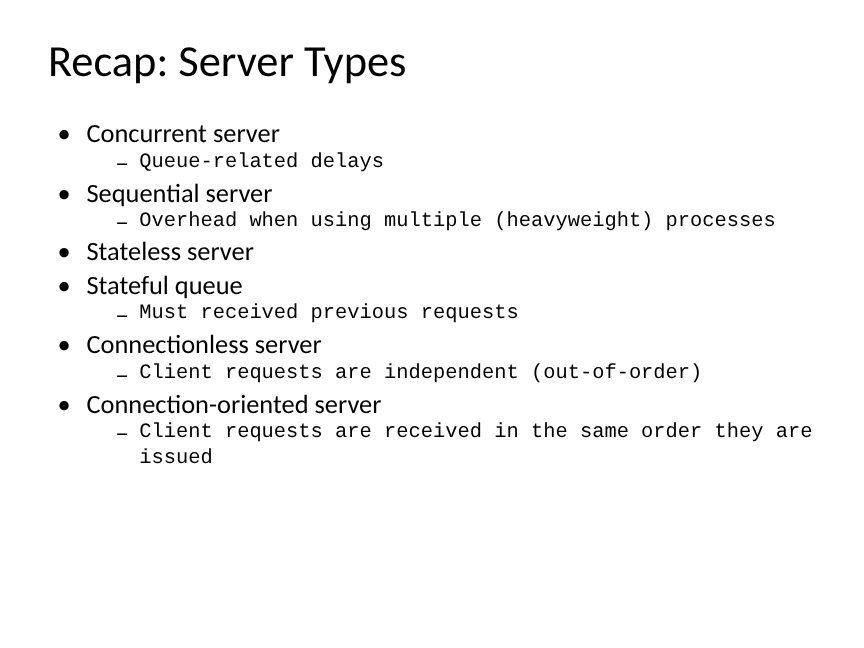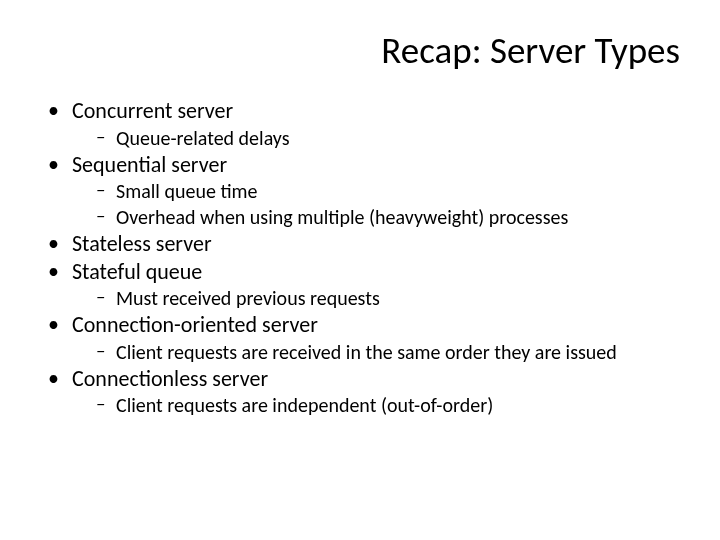--- a/index.html
+++ b/index.html
@@ -8,21 +8,21 @@
       height: 540px;
       background: white;
       font-family: Calibri, Candara, Segoe, "Segoe UI", Optima, Arial, sans-serif;
       color: #000;
       padding: 20px 40px 20px 40px;
       overflow: hidden;
     }
     .title {
       font-size: 37px;
       font-weight: 400;
-      text-align: right;
+      text-align: left;
       margin-top: 8px;
       margin-bottom: 24px;
       letter-spacing: 0;
     }
     ul.level1 {
       list-style: none;
       padding-left: 0;
     }
     ul.level1 > li {
       position: relative;
@@ -39,23 +39,24 @@
       font-size: 22px;
     }
     ul.level2 {
       list-style: none;
       padding-left: 0;
       margin-top: 0;
     }
     ul.level2 > li {
       position: relative;
       padding-left: 44px;
-      font-size: 20px;
+      font-size: 17px;
       line-height: 1.3;
       margin-bottom: 0;
+      font-family: Liberation Mono, monospace;
     }
     ul.level2 > li::before {
       content: "–";
       position: absolute;
       left: 24px;
       top: 0;
       font-size: 19px;
     }
   </style>
 </head>
@@ -66,38 +67,37 @@
 <ul class="level1">
   <li>
     <span>Concurrent server</span>
     <ul class="level2">
       <li><span>Queue-related delays</span></li>
     </ul>
   </li>
   <li>
     <span>Sequential server</span>
     <ul class="level2">
-      <li><span>Small queue time</span></li>
       <li><span>Overhead when using multiple (heavyweight) processes</span></li>
     </ul>
   </li>
   <li>
     <span>Stateless server</span>
   </li>
   <li>
     <span>Stateful queue</span>
     <ul class="level2">
       <li><span>Must received previous requests</span></li>
     </ul>
   </li>
   <li>
+    <span>Connectionless server</span>
+    <ul class="level2">
+      <li><span>Client requests are independent (out-of-order)</span></li>
+    </ul>
+  </li>
+  <li>
     <span>Connection-oriented server</span>
     <ul class="level2">
       <li><span>Client requests are received in the same order they are issued</span></li>
     </ul>
   </li>
-  <li>
-    <span>Connectionless server</span>
-    <ul class="level2">
-      <li><span>Client requests are independent (out-of-order)</span></li>
-    </ul>
-  </li>
 </ul>
 
 </body></html>

